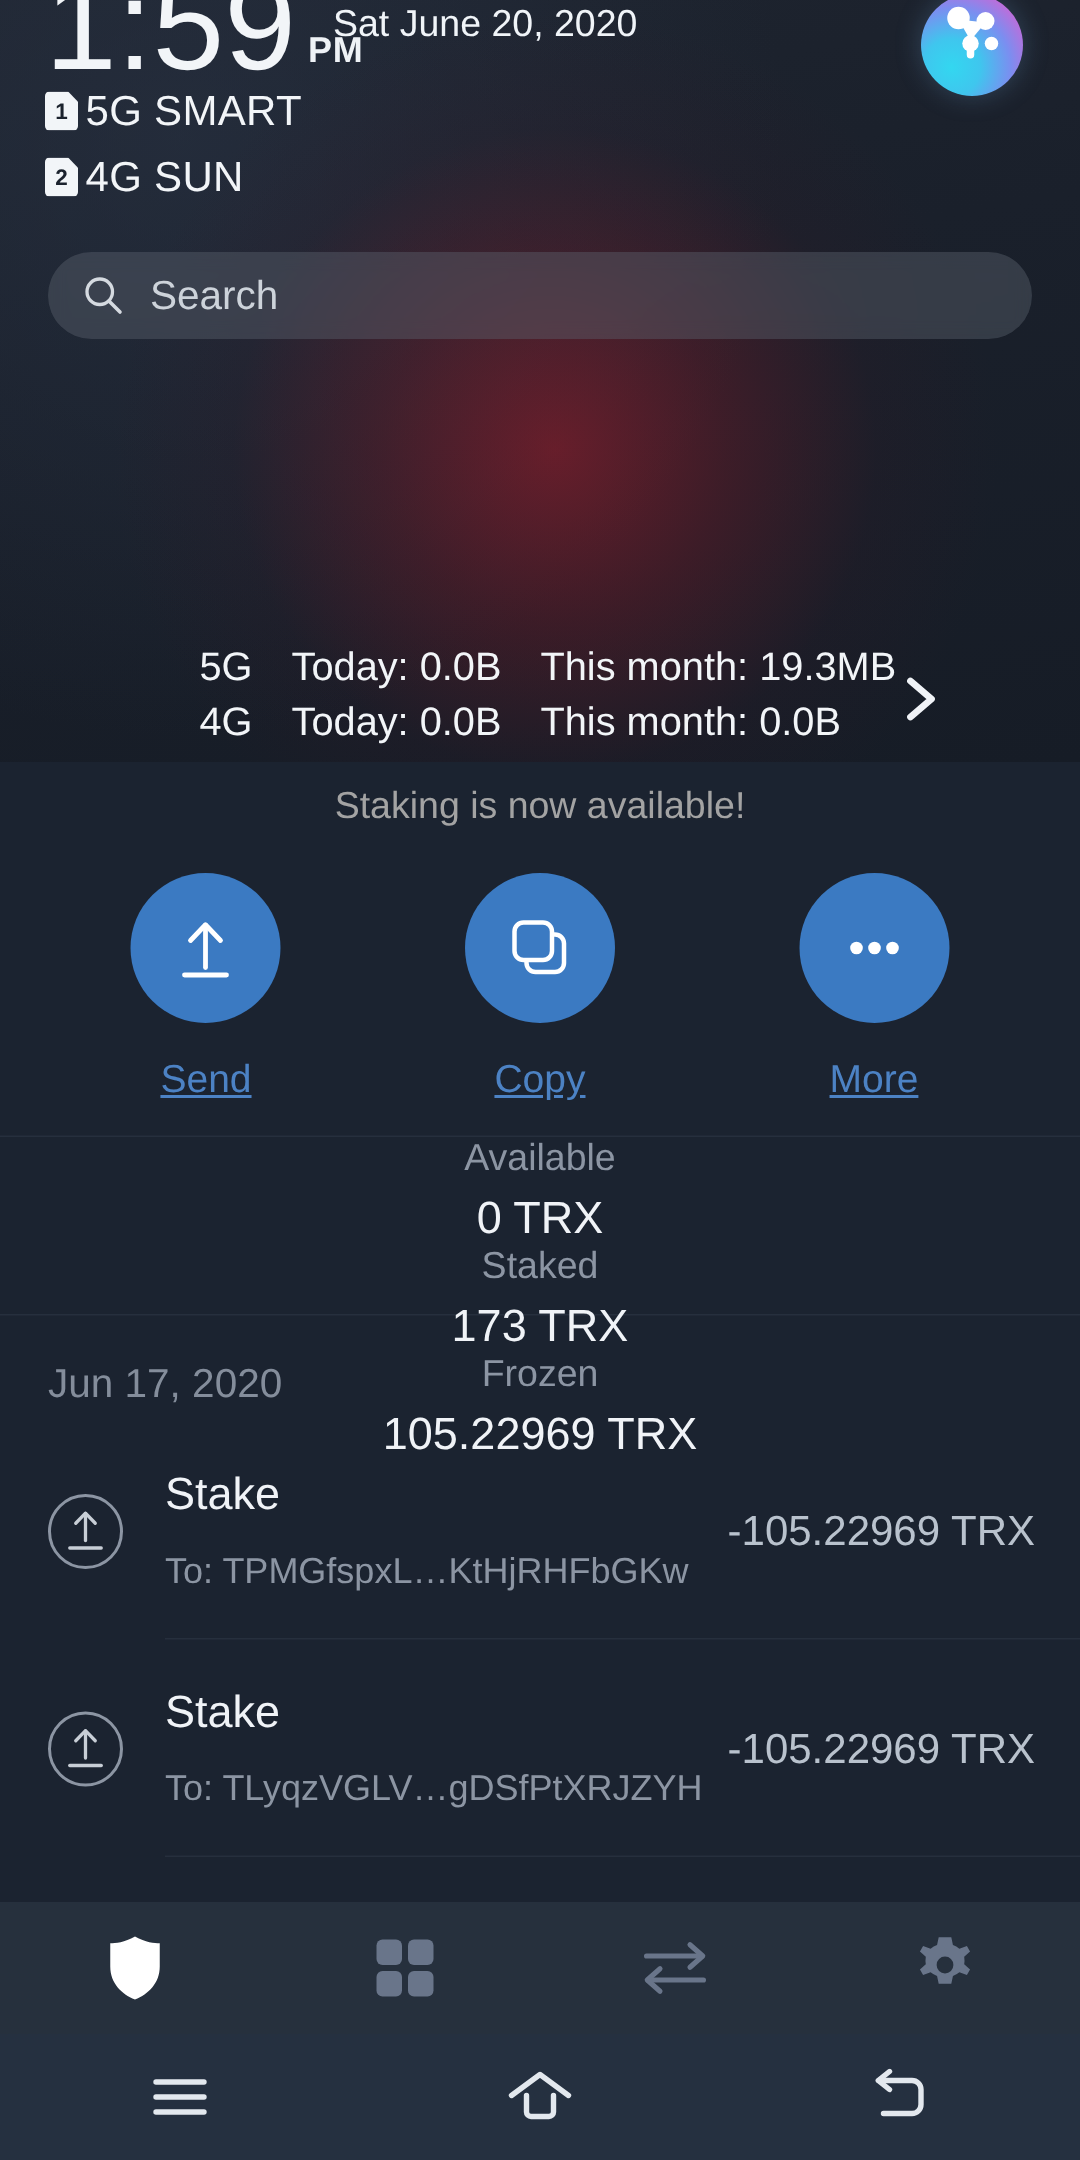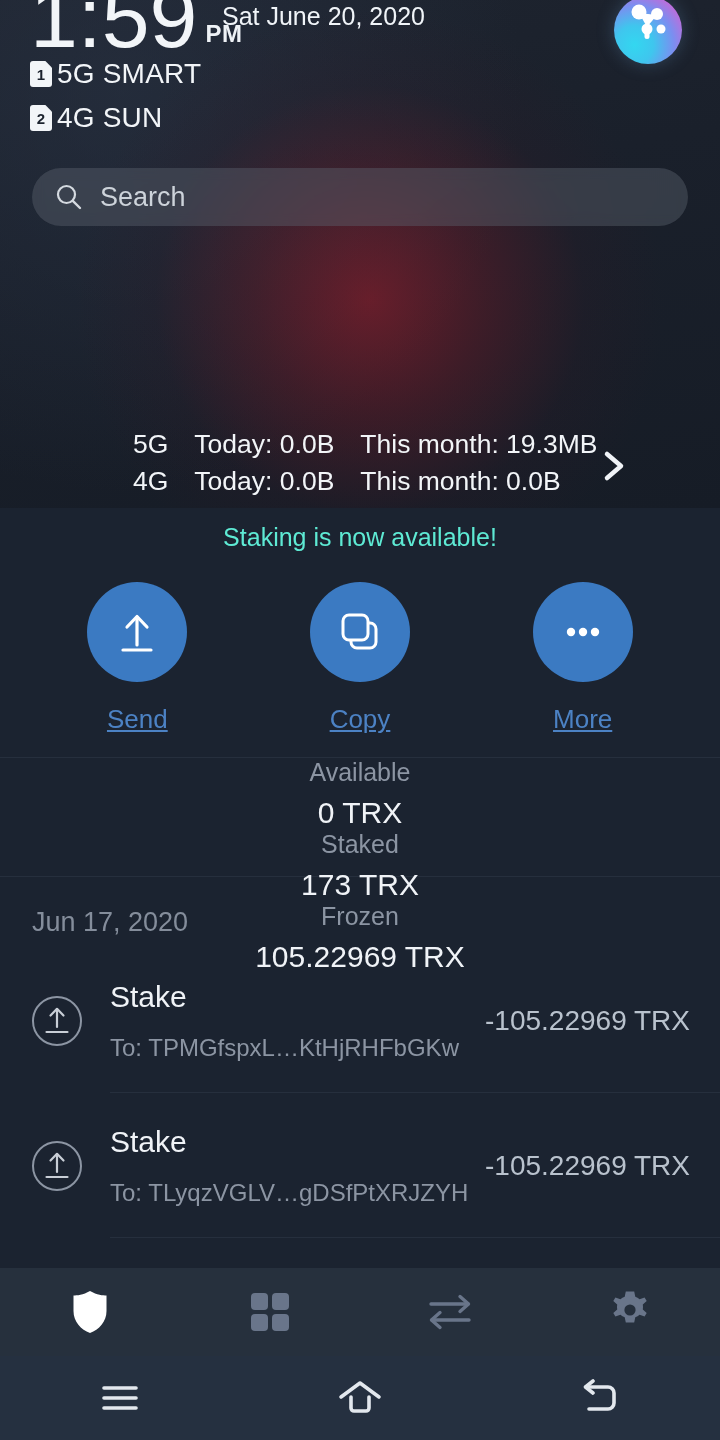--- a/index.html
+++ b/index.html
@@ -75,21 +75,21 @@
   .du-cell{ font-size:26.5px; color:#f2f5f8; line-height:37px; white-space:nowrap; font-weight:400; }
   .du-chev{ position:absolute; left:597px; top:16px; }
 
   
   .app{
     position:absolute; left:0; top:508px; width:720px; height:760px;
     background:#1b2330;
   }
   .staking-banner{
     height:58px; display:flex; align-items:center; justify-content:center;
-    font-size:25px; color:#5eead4; font-weight:400;
+    font-size:25px; color:#a3a3a3; font-weight:400;
   }
   .actions{
     display:flex; justify-content:space-around; align-items:flex-start;
     padding:16px 26px 0 26px;
   }
   .action{ display:flex; flex-direction:column; align-items:center; width:108px; }
   .action-circle{
     width:100px; height:100px; border-radius:50%;
     background:#3b7ac2;
     display:flex; align-items:center; justify-content:center;

